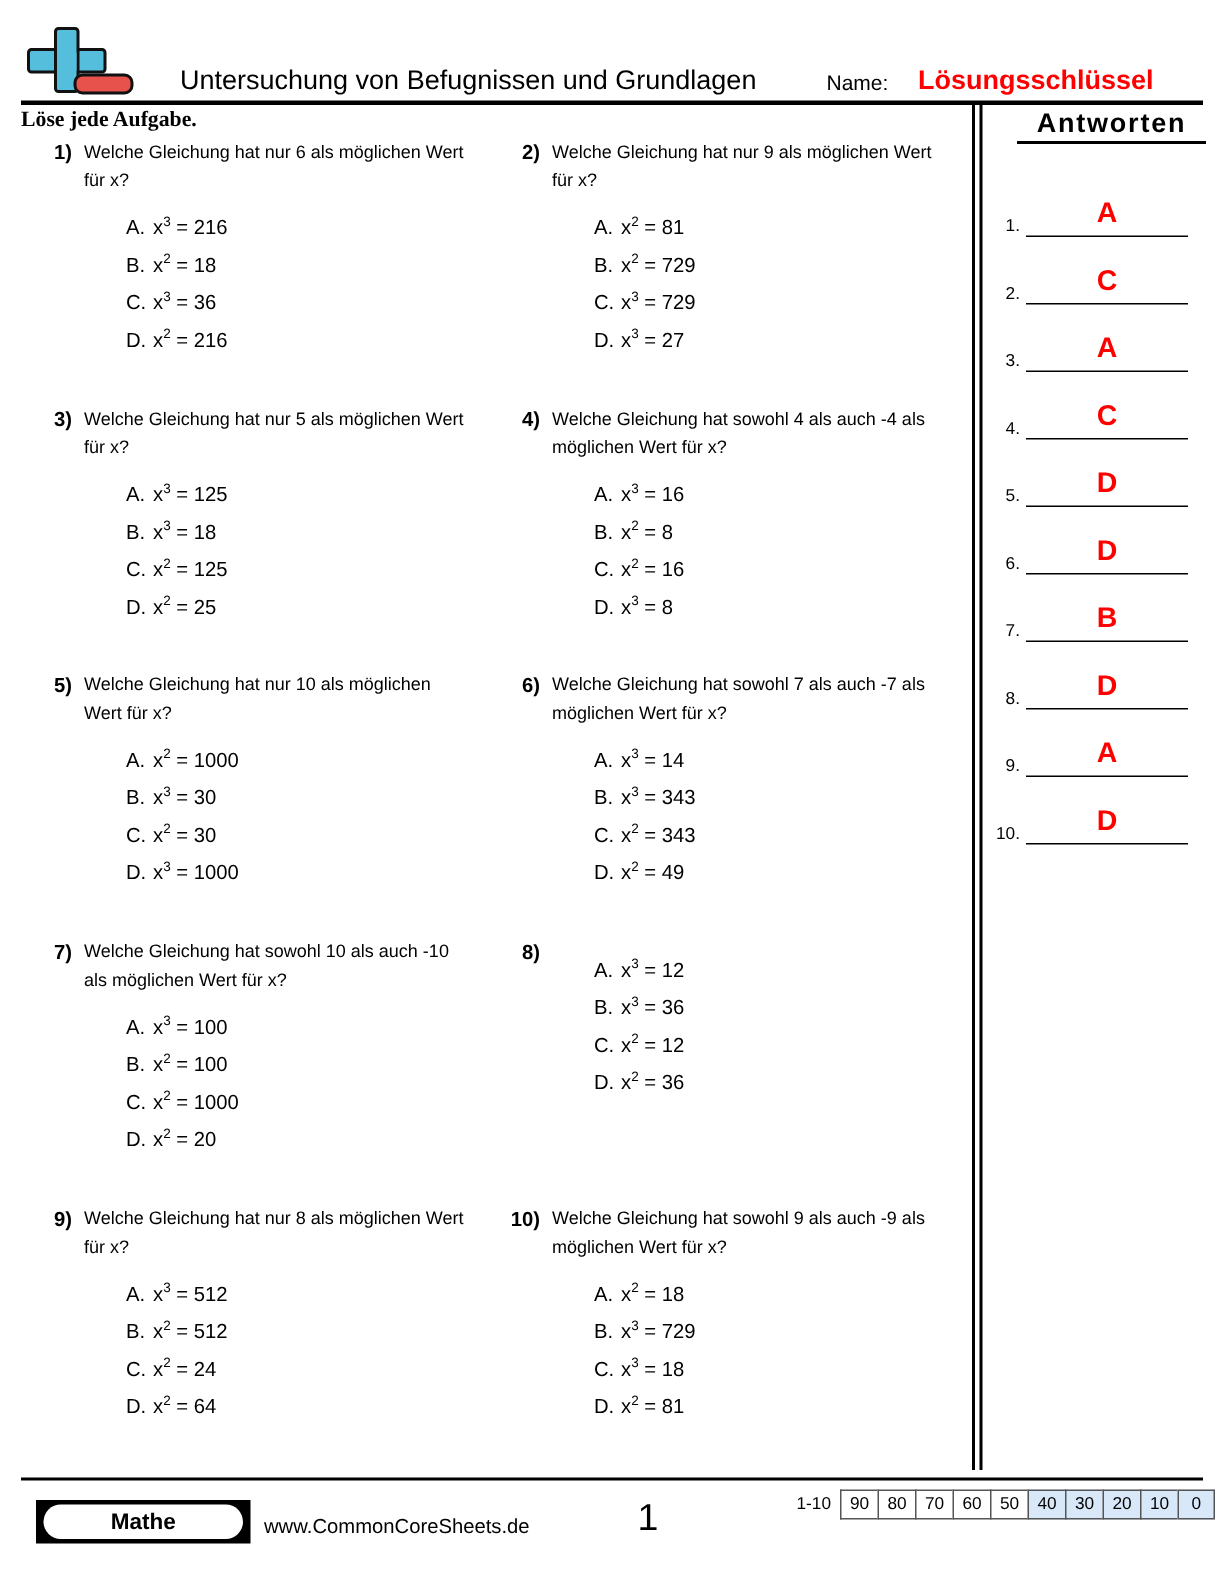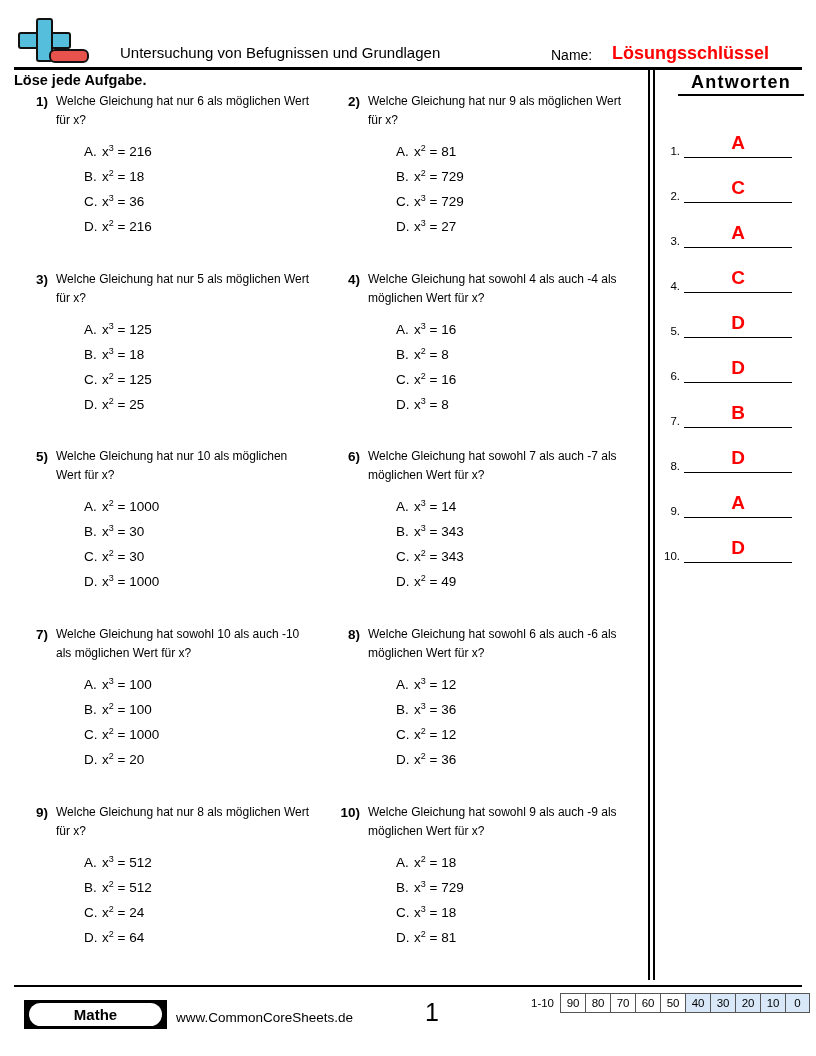--- a/index.html
+++ b/index.html
@@ -61,21 +61,21 @@
     width: 40px; height: 14px;
     background: #e8524c;
     border: 2.5px solid #111;
     border-radius: 6px;
     box-sizing: border-box;
     z-index: 4;
   }
   #header-title {
     position: absolute;
     left: 120px; top: 43px;
-    font-size: 15px;
+    font-size: 18px;
     line-height: 20px;
     white-space: nowrap;
   }
   #name-label {
     position: absolute;
     left: 551px; top: 46px;
     font-size: 14px;
     line-height: 18px;
   }
   #name-value {
@@ -92,20 +92,21 @@
     left: 14px; top: 67px;
     width: 788px; height: 3px;
     background: #000;
   }
   #instruction {
     position: absolute;
     left: 14px; top: 71px;
     font-size: 14.5px;
     font-weight: bold;
     line-height: 18px;
+    font-family: Liberation Serif, serif;
   }
 
   
   #divider-a {
     position: absolute;
     left: 648px; top: 68px;
     width: 2px; height: 912px;
     background: #000;
   }
   #divider-b {
@@ -370,21 +371,20 @@
           <div class="q-text">Welche Gleichung hat sowohl 10 als auch -10 als möglichen Wert für x?</div>
           <div class="q-choices">
             <div class="choice"><span class="letter">A.</span><span class="expr"><span>x</span><sup>3</sup><span> = 100</span></span></div>
             <div class="choice"><span class="letter">B.</span><span class="expr"><span>x</span><sup>2</sup><span> = 100</span></span></div>
             <div class="choice"><span class="letter">C.</span><span class="expr"><span>x</span><sup>2</sup><span> = 1000</span></span></div>
             <div class="choice"><span class="letter">D.</span><span class="expr"><span>x</span><sup>2</sup><span> = 20</span></span></div>
           </div>
         </div>
         <div class="question right">
           <div class="q-num">8)</div>
-          <div class="q-text">Welche Gleichung hat sowohl 6 als auch -6 als möglichen Wert für x?</div>
           <div class="q-choices">
             <div class="choice"><span class="letter">A.</span><span class="expr"><span>x</span><sup>3</sup><span> = 12</span></span></div>
             <div class="choice"><span class="letter">B.</span><span class="expr"><span>x</span><sup>3</sup><span> = 36</span></span></div>
             <div class="choice"><span class="letter">C.</span><span class="expr"><span>x</span><sup>2</sup><span> = 12</span></span></div>
             <div class="choice"><span class="letter">D.</span><span class="expr"><span>x</span><sup>2</sup><span> = 36</span></span></div>
           </div>
         </div>
       </div>
       <div class="qrow" style="position: absolute; top: 711px; left: 0px; height: 175px;">
         <div class="question left">

